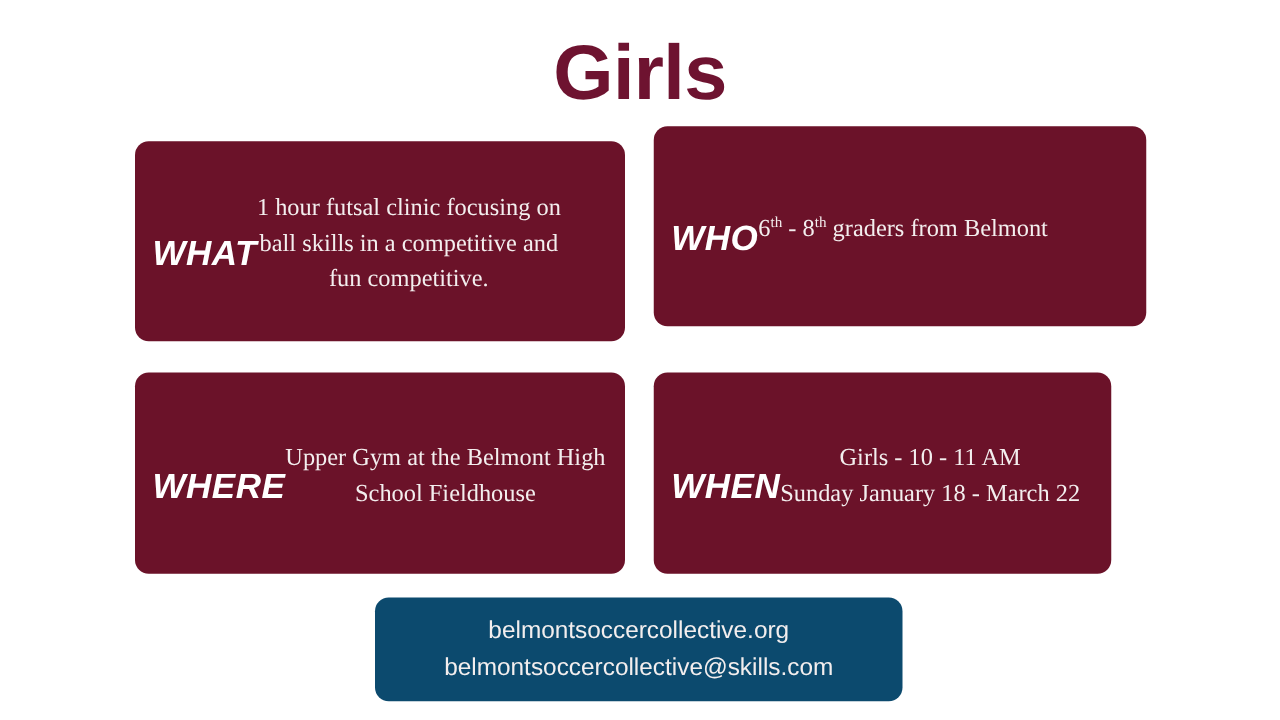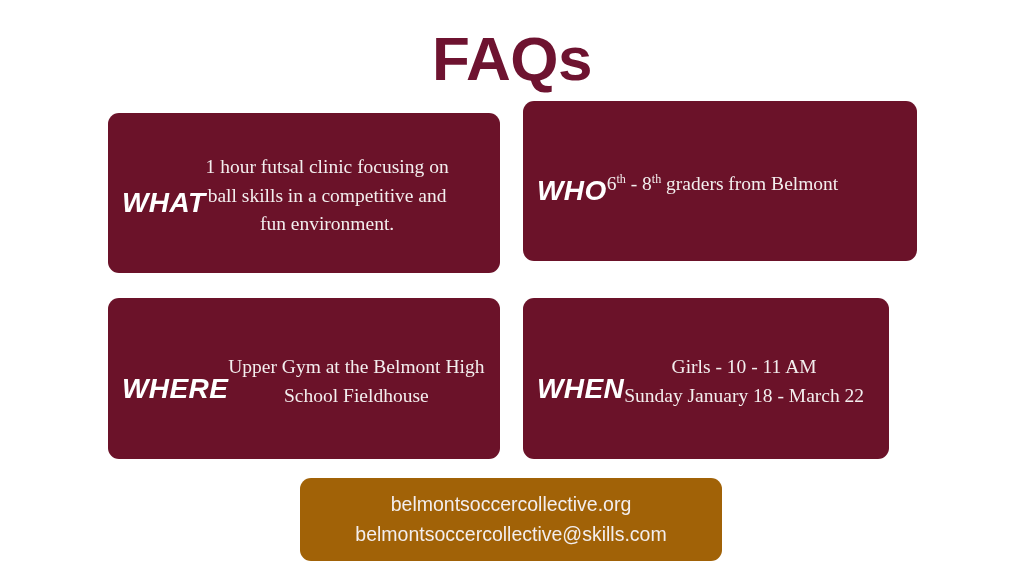--- a/index.html
+++ b/index.html
@@ -43,21 +43,21 @@
   .card-r1c2 { left: 523px; top: 101px; width: 394px; height: 160px; }
   .card-r2c1 { left: 108px; top: 298px; width: 392px; height: 161px; }
   .card-r2c2 { left: 523px; top: 298px; width: 366px; height: 161px; }
 
   .card-contact {
     position: absolute;
     left: 300px;
     top: 478px;
     width: 422px;
     height: 83px;
-    background: #a16207;
+    background: #0c4a6e;
     border-radius: 11px;
     box-sizing: border-box;
     display: flex;
     flex-direction: column;
     align-items: center;
     justify-content: center;
   }
 
   .card-heading {
     font-size: 28px;
@@ -91,28 +91,28 @@
     display: block;
     font-size: 19.5px;
     color: #F3EEEE;
     text-align: center;
     line-height: 1.5;
   }
 </style>
 </head>
 <body>
 
-<div id="page-title">FAQs</div>
+<div id="page-title">Girls</div>
 
 <div class="faq-card card-r1c1">
   <div class="card-heading">WHAT</div>
   <div class="card-body">
     <span class="line">1 hour futsal clinic focusing on</span>
     <span class="line">ball skills in a competitive and</span>
-    <span class="line">fun environment.</span>
+    <span class="line">fun competitive.</span>
   </div>
 </div>
 
 <div class="faq-card card-r1c2">
   <div class="card-heading">WHO</div>
   <div class="card-body">
     <span class="line">6<sup>th</sup> - 8<sup>th</sup> graders from Belmont</span>
   </div>
 </div>
 

